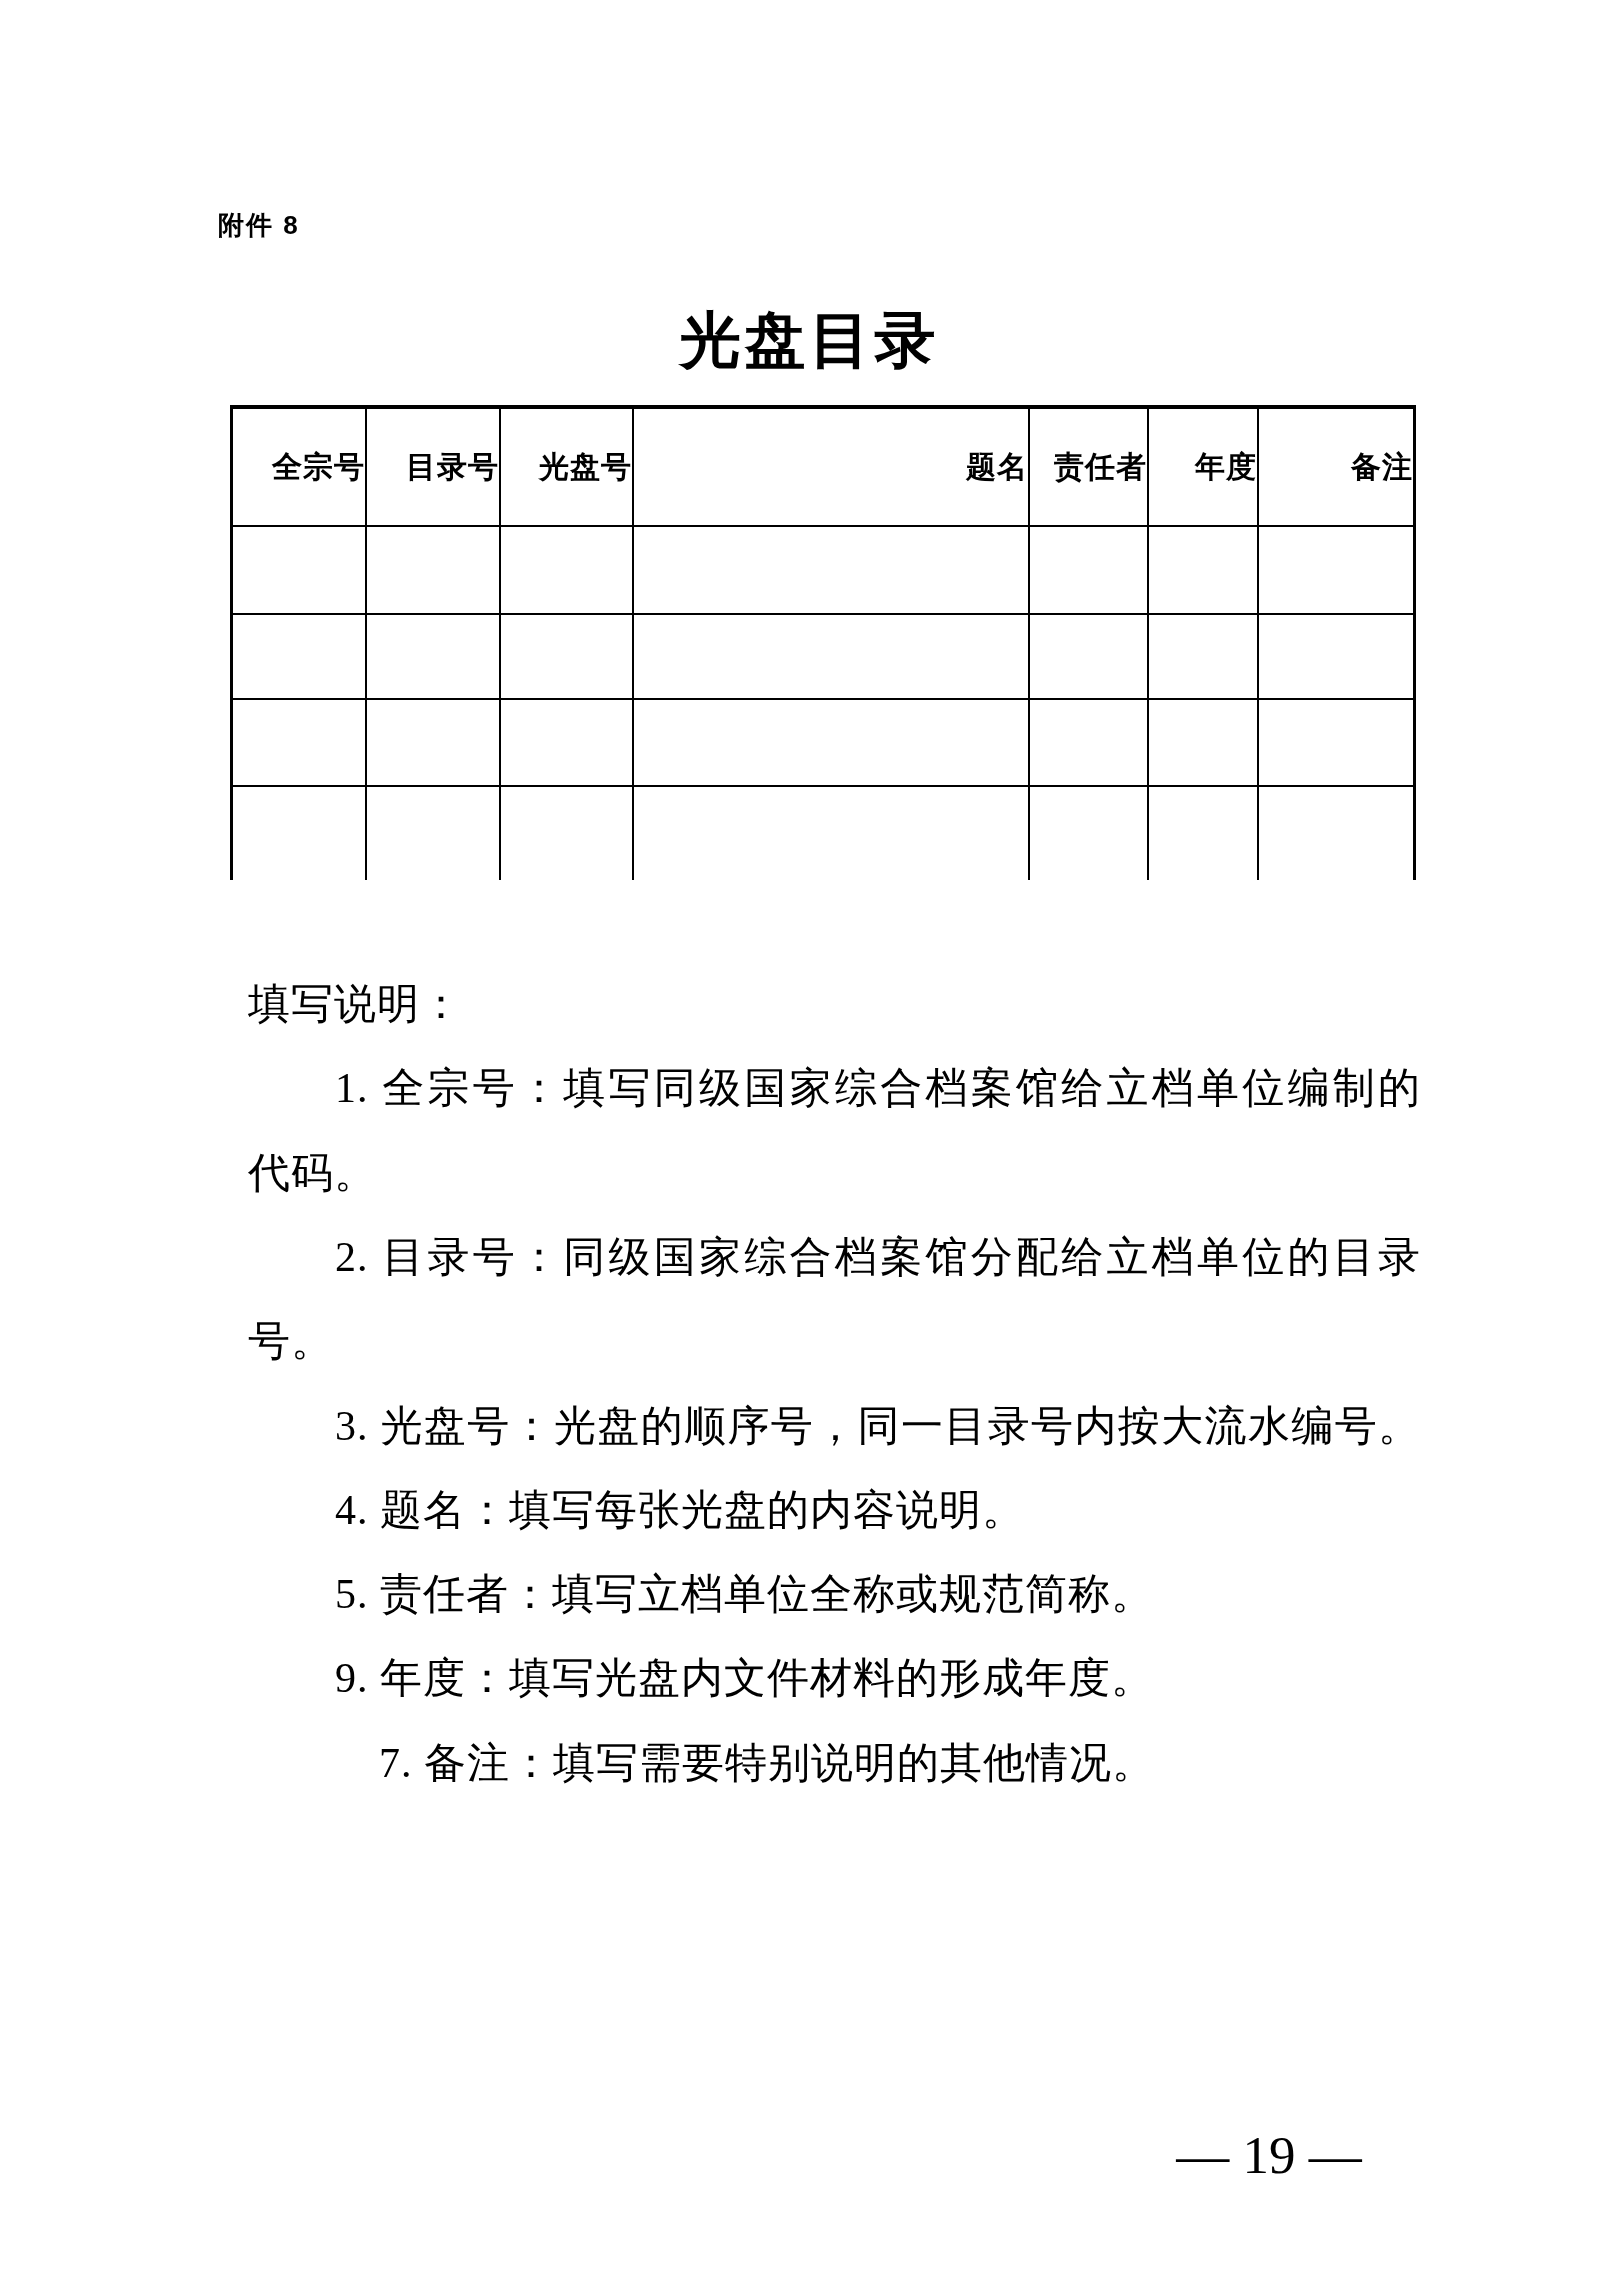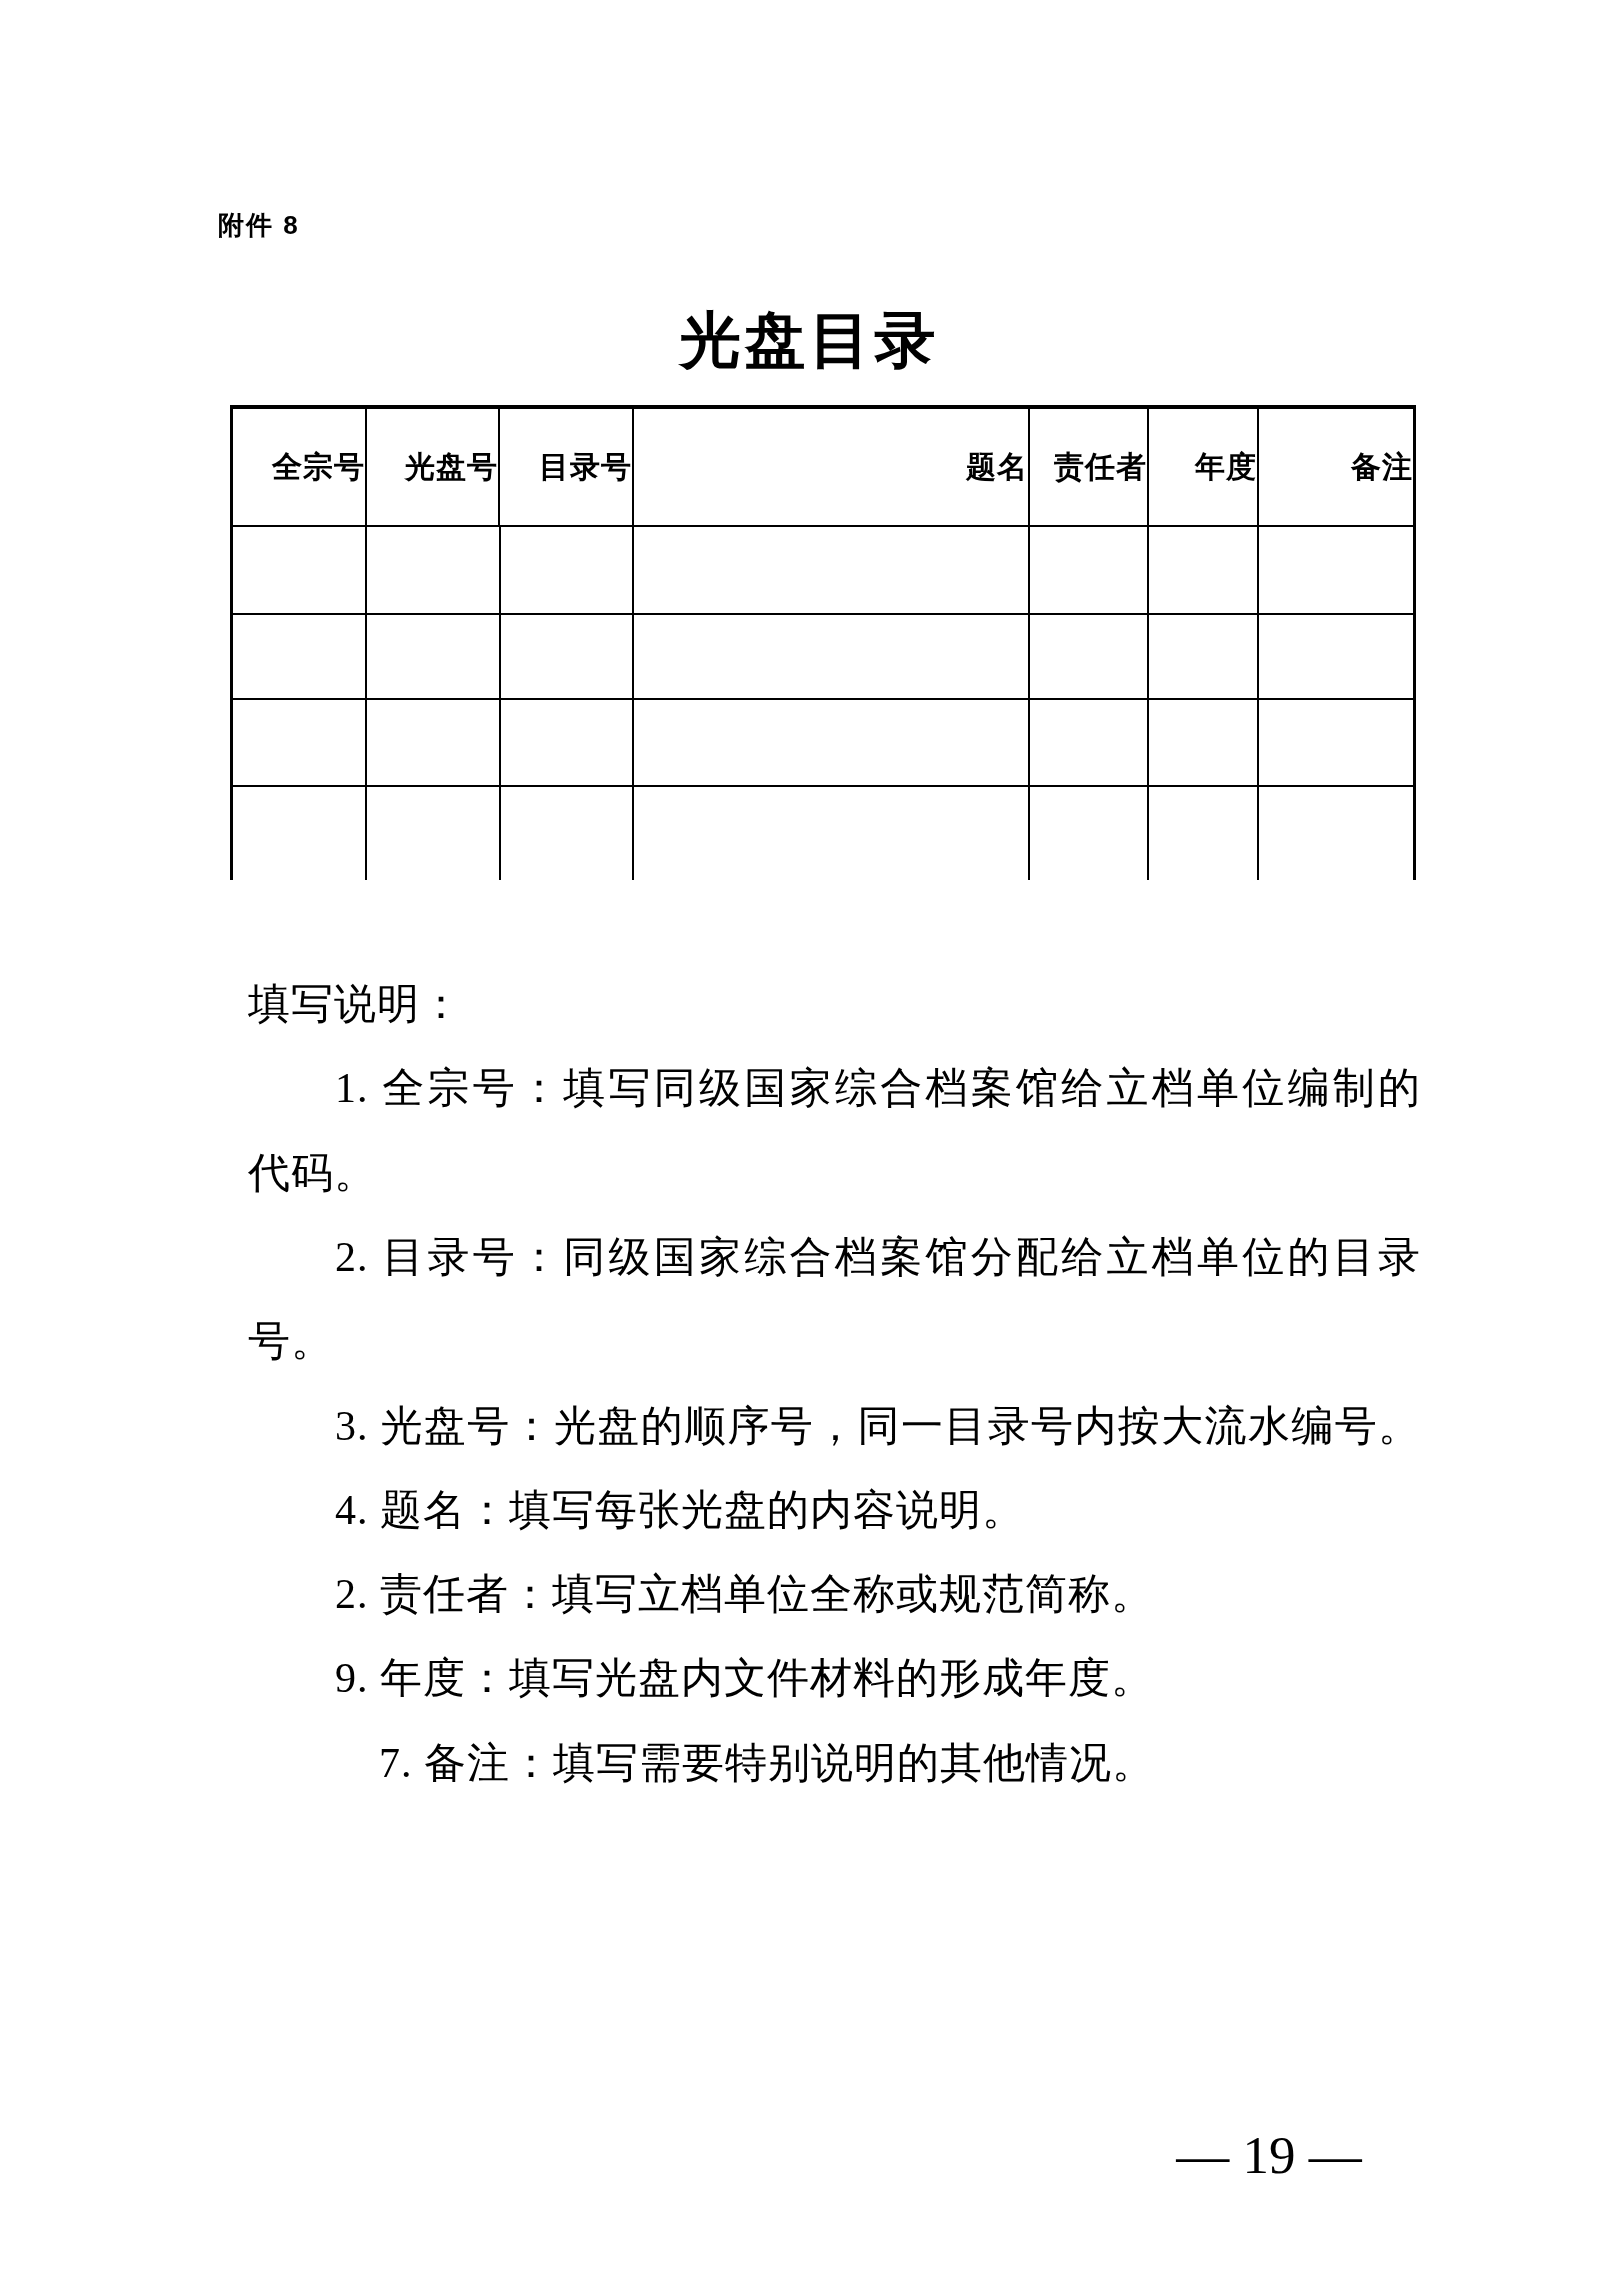--- a/index.html
+++ b/index.html
@@ -85,22 +85,22 @@
 
 <div class="page">
 
   <div class="attach-label">附件 8</div>
 
   <div class="doc-title">光盘目录</div>
 
   <div class="cd-table">
     <div class="trow header-row">
       <div class="tcell c1">全宗号</div>
+      <div class="tcell c2">目录号</div>
       <div class="tcell c3">光盘号</div>
-      <div class="tcell c2">目录号</div>
       <div class="tcell c4">题名</div>
       <div class="tcell c5">责任者</div>
       <div class="tcell c6">年度</div>
       <div class="tcell c7">备注</div>
     </div>
 
     <div class="trow body-row1">
       <div class="tcell c1"></div>
       <div class="tcell c2"></div>
       <div class="tcell c3"></div>
@@ -143,21 +143,21 @@
 
   <div>
     <div class="iline flush y-heading">填写说明：</div>
 
     <div class="iline indent justify y0">1. 全宗号：填写同级国家综合档案馆给立档单位编制的</div>
     <div class="iline flush y1">代码。</div>
     <div class="iline indent justify y2">2. 目录号：同级国家综合档案馆分配给立档单位的目录</div>
     <div class="iline flush y3">号。</div>
     <div class="iline indent justify y4">3. 光盘号：光盘的顺序号，同一目录号内按大流水编号。</div>
     <div class="iline indent y5">4. 题名：填写每张光盘的内容说明。</div>
-    <div class="iline indent y6">2. 责任者：填写立档单位全称或规范简称。</div>
+    <div class="iline indent y6">5. 责任者：填写立档单位全称或规范简称。</div>
     <div class="iline indent y7">9. 年度：填写光盘内文件材料的形成年度。</div>
     <div class="iline indent y8">7. 备注：填写需要特别说明的其他情况。</div>
   </div>
 
   <div class="page-number">— 19 —</div>
 
 </div>
 
 
 </body></html>

